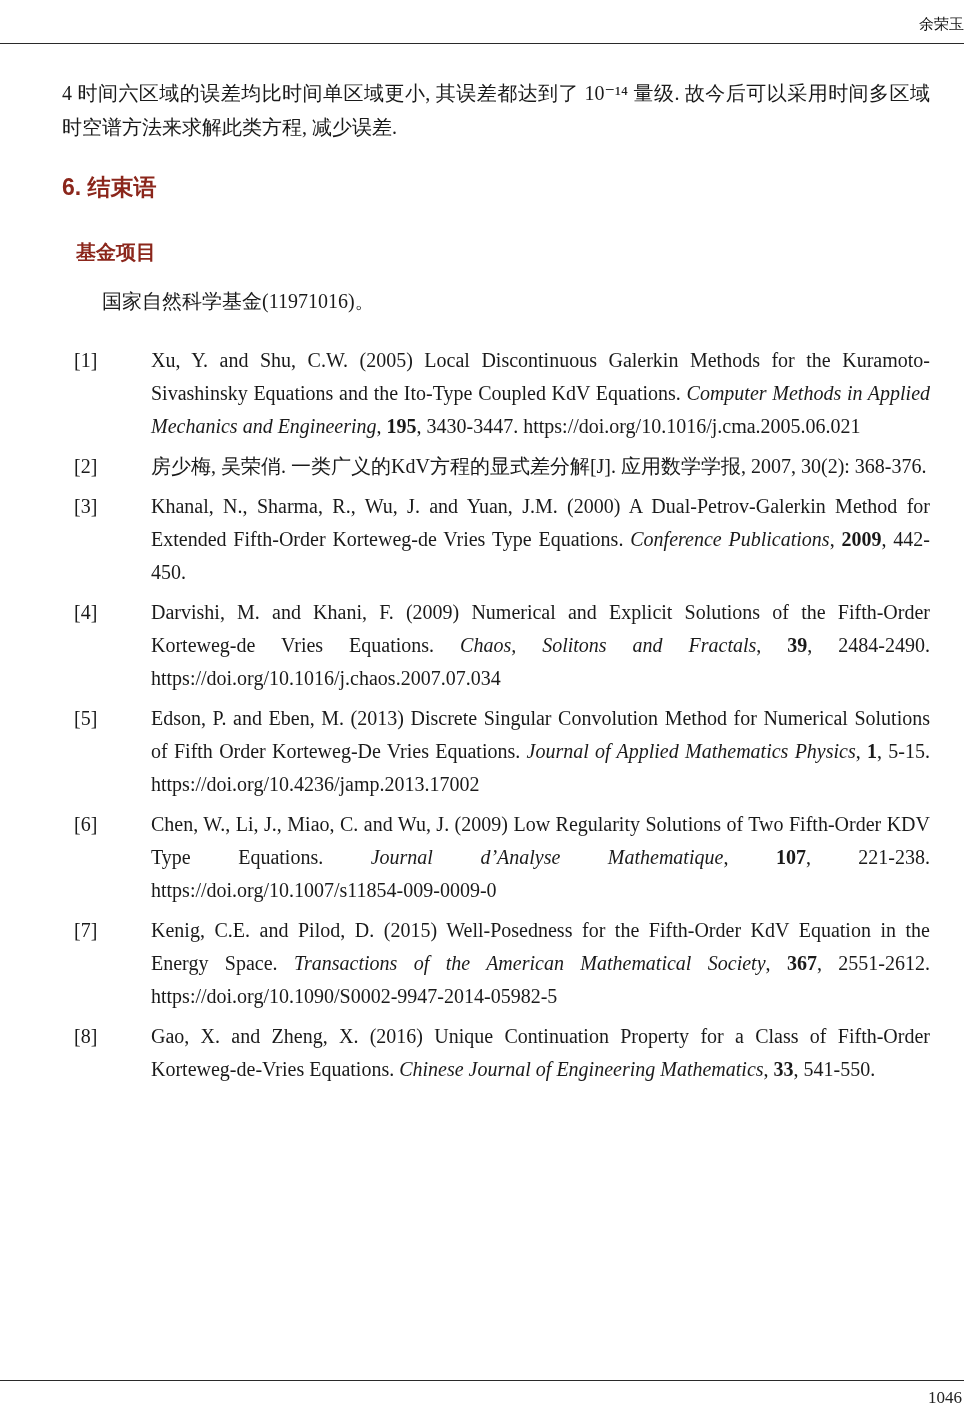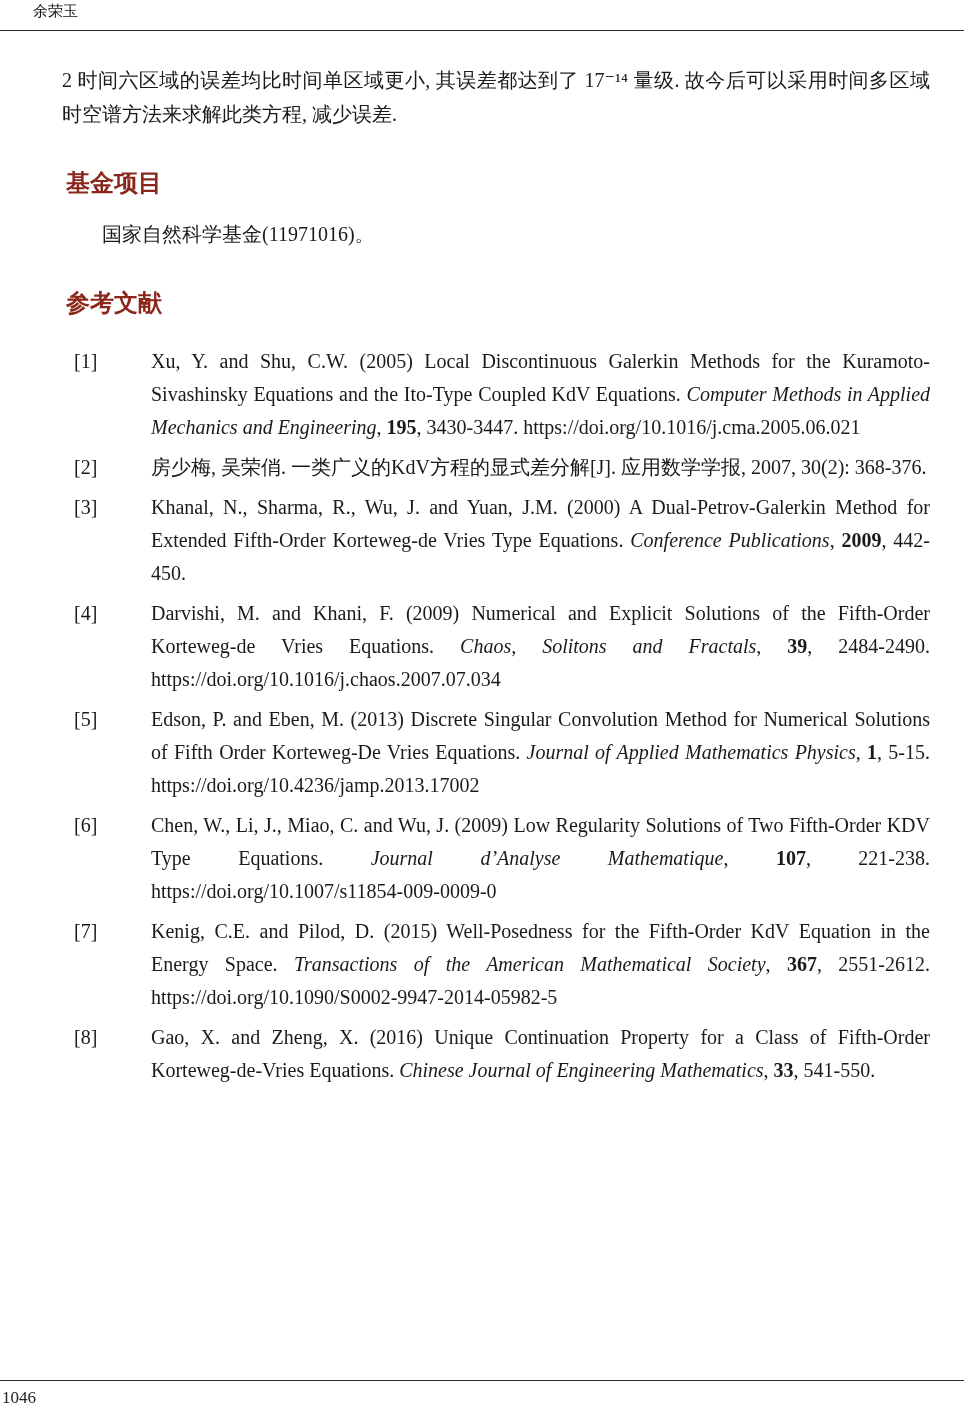--- a/index.html
+++ b/index.html
@@ -6,23 +6,24 @@
   * { margin: 0; padding: 0; box-sizing: border-box; }
   html, body { background: #ffffff; }
   body {
     width: 964px; height: 1414px;
     position: relative;
     font-family: "Liberation Serif", "DejaVu Serif", serif;
     color: var(--ink);
     overflow: hidden;
   }
   .page-header {
-    padding: 2px 0 9px 33px;
+    padding: 15px 0 9px 33px;
     font-size: 15px;
     color: #111;
+    text-align: right;
   }
   .header-rule { border: 0; border-top: 1.5px solid #2a2a2a; width: 100%; }
   .content { padding: 32px 34px 0 62px; }
 
   p.body-par {
     font-size: 20px;
     line-height: 34px;
     text-align: justify;
     color: var(--ink);
   }
@@ -31,64 +32,64 @@
   h2.sec-heading {
     font-family: "Liberation Sans", "DejaVu Sans", sans-serif;
     color: var(--accent);
     font-size: 23px;
     font-weight: bold;
     margin: 28px 0 16px 0;
   }
   h1.big-heading {
     font-family: "Liberation Sans", "DejaVu Sans", sans-serif;
     color: var(--accent);
-    font-size: 24px;
+    font-size: 20px;
     font-weight: bold;
-    margin: 36px 0 18px 4px;
+    margin: 36px 0 18px 14px;
   }
   .refs { margin-top: 26px; }
   .ref-item {
     display: flex;
     font-size: 20px;
     line-height: 33px;
     margin-bottom: 7px;
     padding-left: 12px;
   }
   .ref-label { width: 36px; flex-shrink: 0; }
   .ref-text { flex: 1; text-align: justify; margin-left: 41px; }
   .seg-italic { font-style: italic; }
   .seg-bold { font-weight: bold; }
   .seg-link { color: var(--ink); text-decoration: none; cursor: pointer; word-break: keep-all; }
 
   .page-footer { position: absolute; left: 0; right: 0; bottom: 6px; }
   .footer-rule { border: 0; border-top: 1.5px solid #2a2a2a; width: 100%; margin-bottom: 7px; }
   .footer-row { display: flex; align-items: baseline; font-size: 17px; padding: 0 2px; }
   .footer-left { flex: 1; text-align: left; color: var(--accent); }
-  .footer-center { flex: 1; text-align: left; color: #222; }
+  .footer-center { flex: 1; text-align: right; color: #222; }
   .footer-right { flex: 1; text-align: right; color: var(--accent); }
 </style>
 </head>
 <body>
 
 <div class="page-header">
   <span>余荣玉</span>
 </div>
 <hr class="header-rule">
 
 <div class="content">
 
-  <p class="body-par">2 时间六区域的误差均比时间单区域更小, 其误差都达到了 17⁻¹⁴ 量级. 故今后可以采用时间多区域时空谱方法来求解此类方程, 减少误差.</p>
+  <p class="body-par">4 时间六区域的误差均比时间单区域更小, 其误差都达到了 10⁻¹⁴ 量级. 故今后可以采用时间多区域时空谱方法来求解此类方程, 减少误差.</p>
 
+  <h2 class="sec-heading">6. 结束语</h2>
 
 
   <h1 class="big-heading">基金项目</h1>
 
   <p class="body-par indent">国家自然科学基金(11971016)。</p>
 
-  <h1 class="big-heading">参考文献</h1>
 
   <div class="refs">
       <div class="ref-item">
         <span class="ref-label">[1]</span>
         <span class="ref-text"><span>Xu, Y. and Shu, C.W. (2005) Local Discontinuous Galerkin Methods for the Kuramoto-Sivashinsky Equations and the Ito-Type Coupled KdV Equations. </span><span class="seg-italic">Computer Methods in Applied Mechanics and Engineering</span><span>, </span><span class="seg-bold">195</span><span>, 3430-3447. </span><span class="seg-link">https://doi.org/10.1016/j.cma.2005.06.021</span></span>
       </div>
       <div class="ref-item">
         <span class="ref-label">[2]</span>
         <span class="ref-text"><span>房少梅, 吴荣俏. 一类广义的KdV方程的显式差分解[J]. 应用数学学报, 2007, 30(2): 368-376.</span></span>
       </div>

